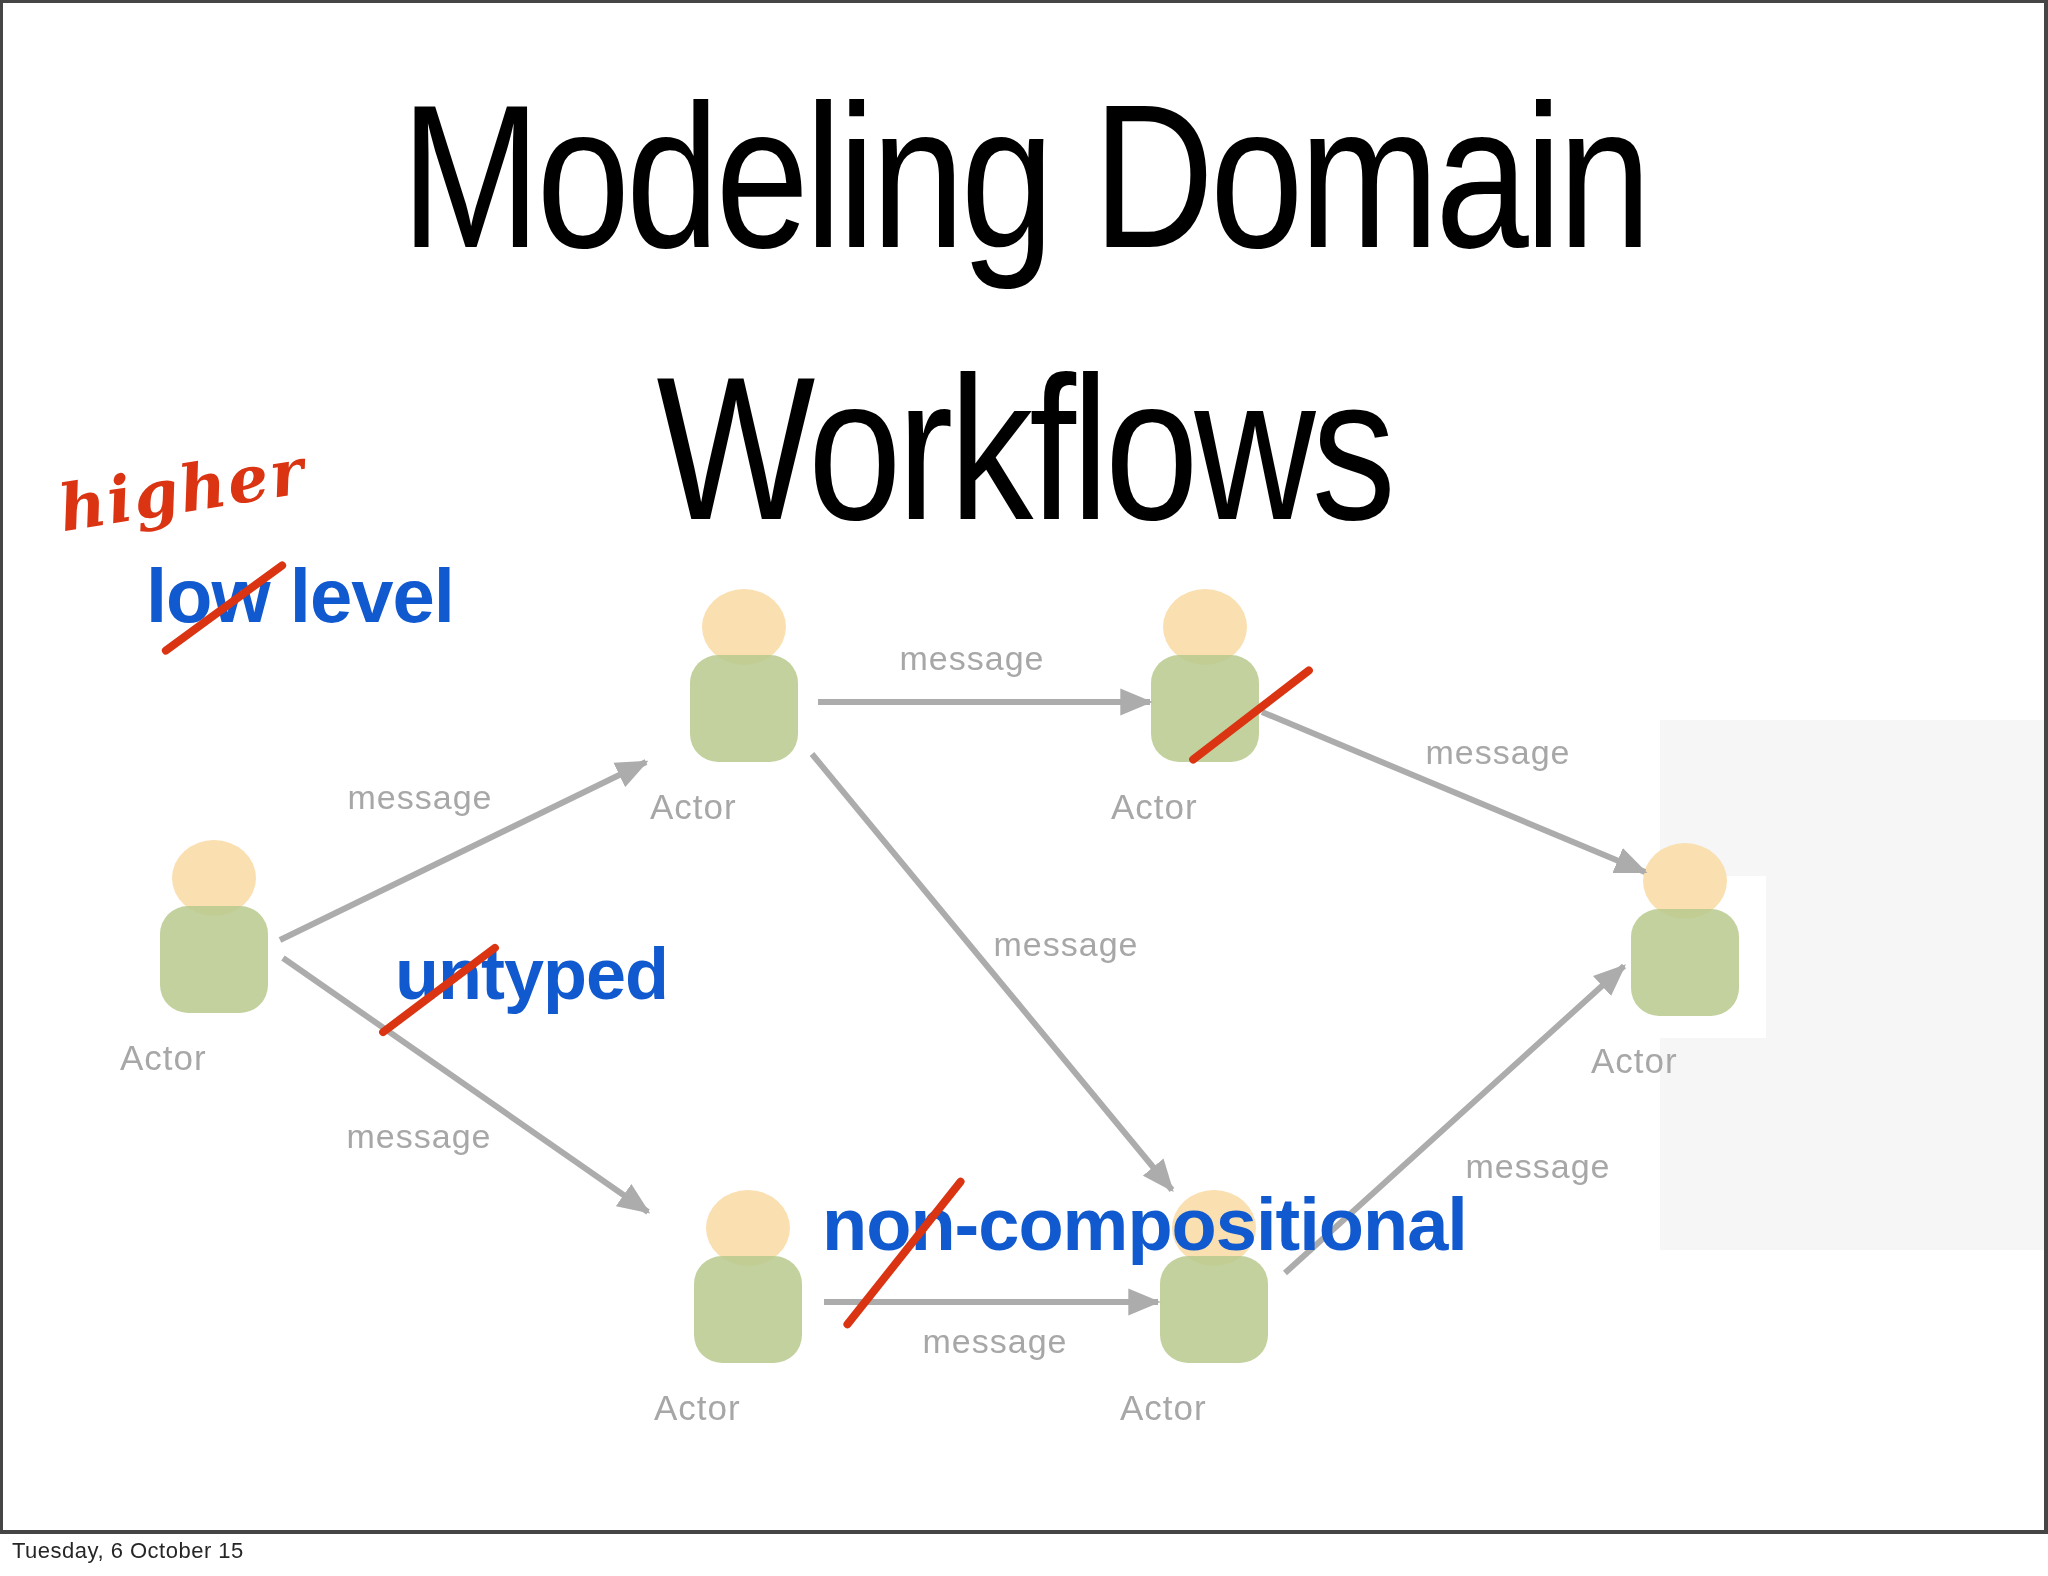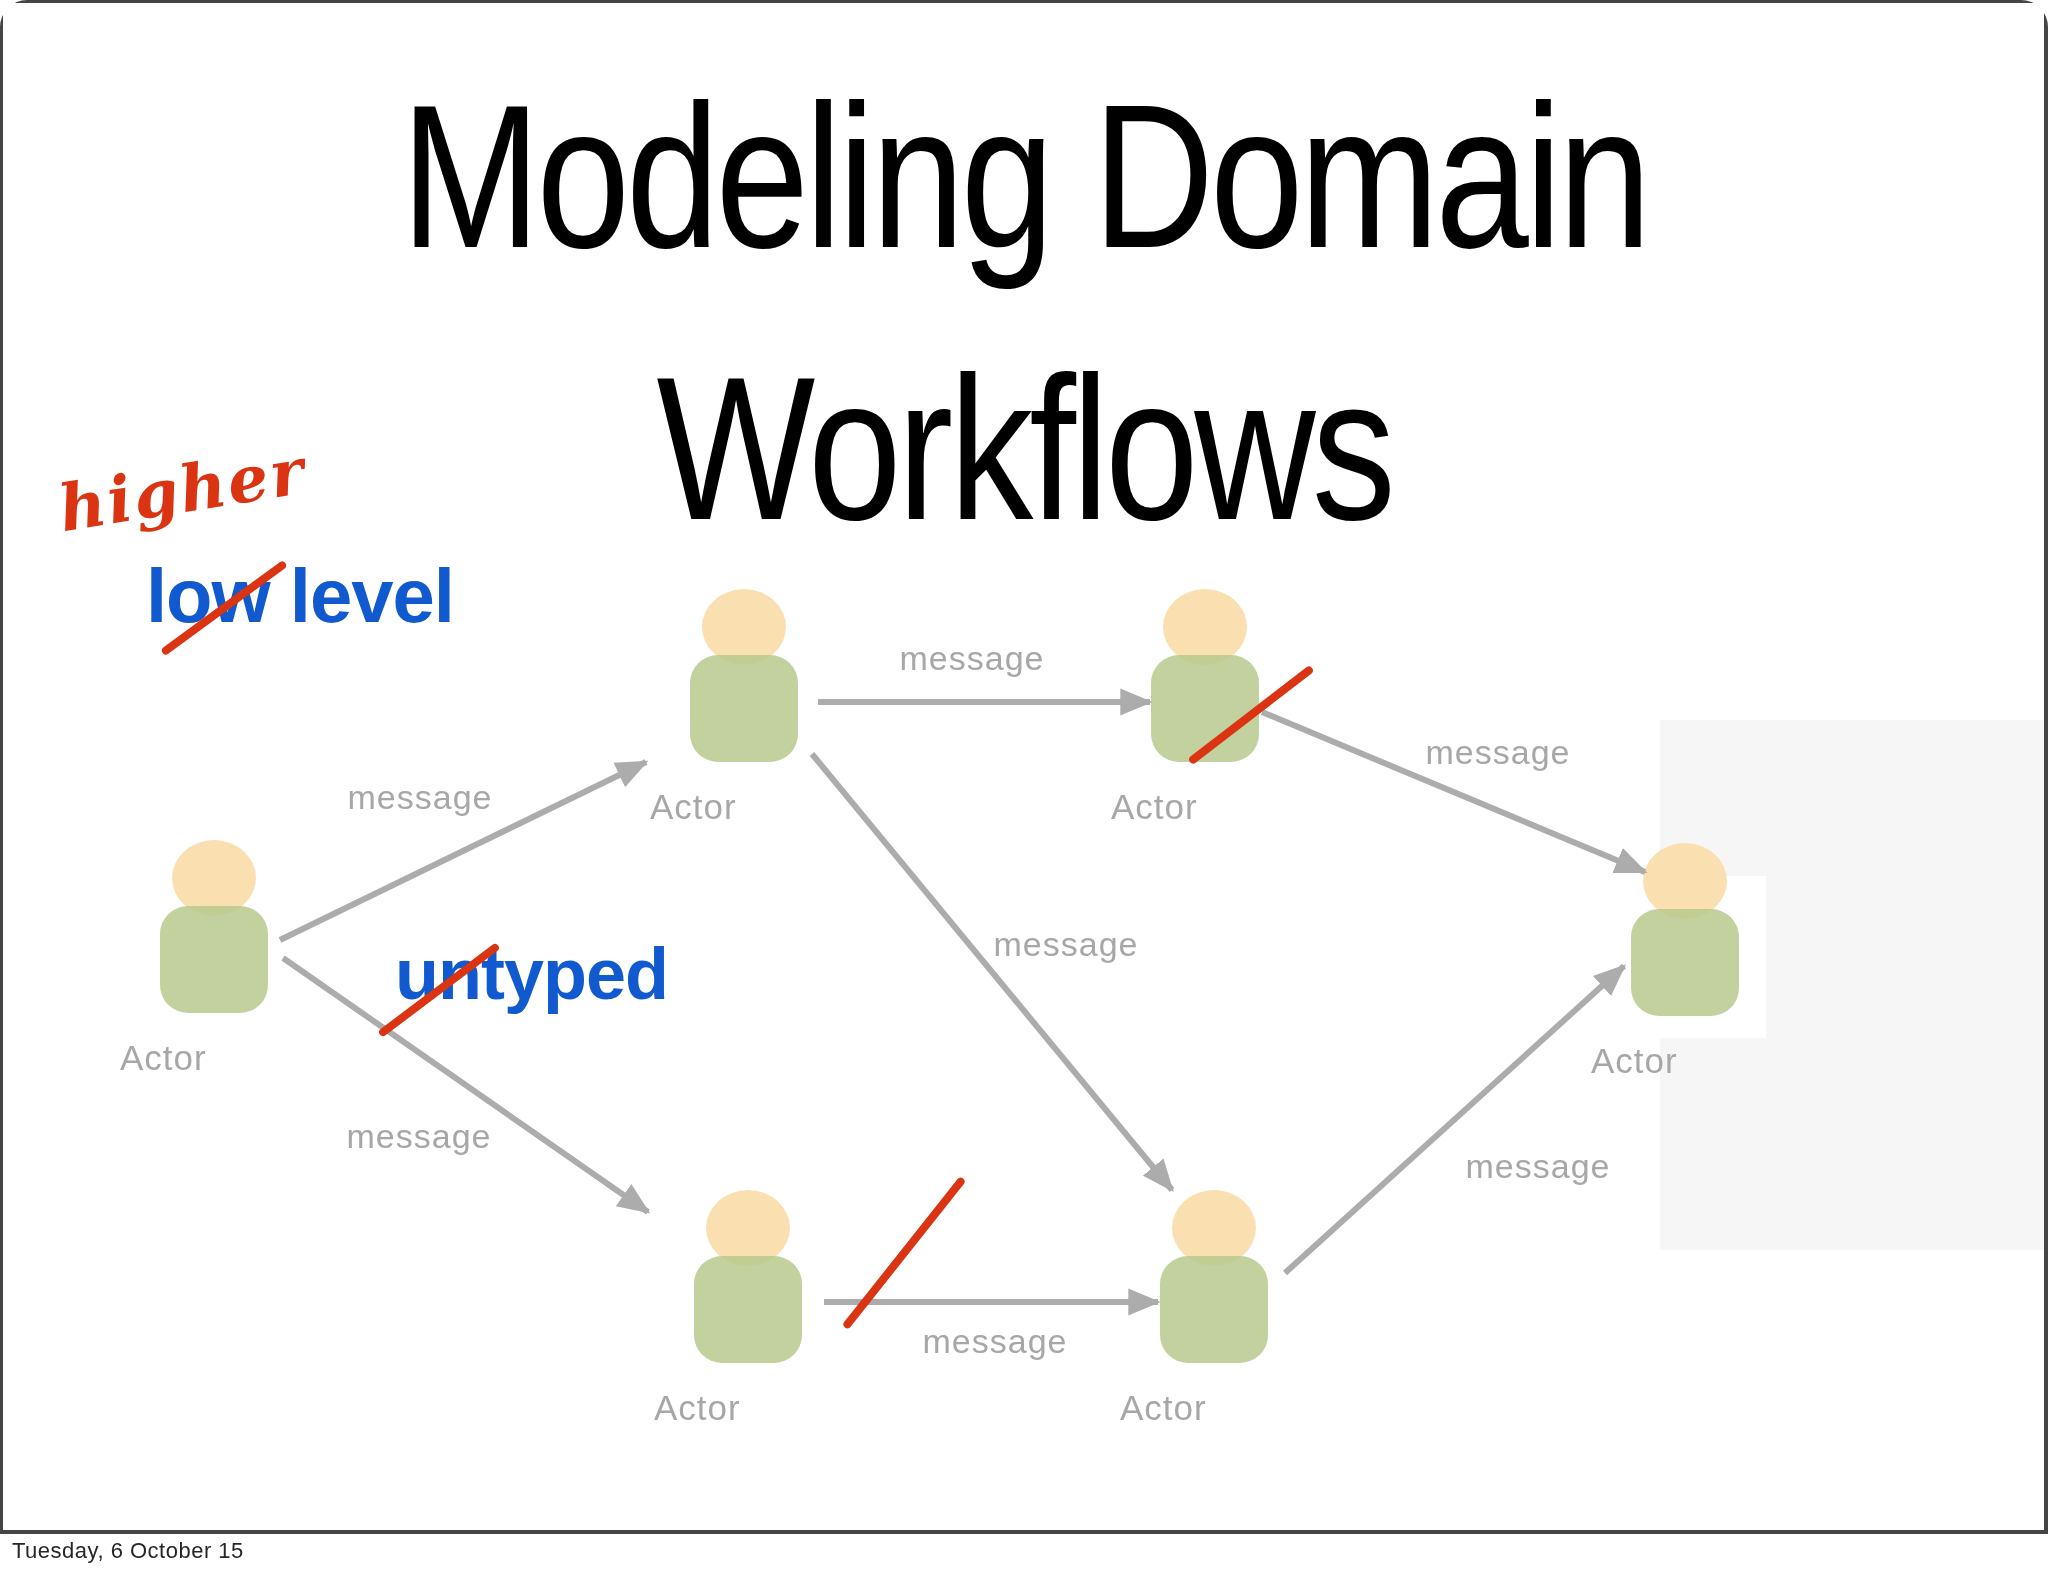--- a/index.html
+++ b/index.html
@@ -1,18 +1,18 @@
 <!DOCTYPE html>
 <html><head>
 <meta charset="utf-8">
 <style>
   html,body { margin:0; padding:0; background:#ffffff; }
   #stage {
     position:relative; width:2048px; height:1576px; overflow:hidden;
-    font-family:"Liberation Sans", sans-serif; background:#ffffff;border-radius:27px;
+    font-family:"Liberation Sans", sans-serif; background:#ffffff;
   }
   
   .frame { position:absolute; background:#454545; z-index:9; }
   #frame-top    { left:0; top:0; width:2048px; height:3px; }
   #frame-left   { left:0; top:0; width:3px; height:1533px; }
   #frame-right  { left:2044px; top:0; width:4px; height:1533px; }
   #frame-bottom { left:0; top:1530px; width:2048px; height:4px; }
 
   #bg-tint { position:absolute; left:1660px; top:720px; width:384px; height:530px;
              background:#f6f6f7; z-index:1; }
@@ -88,20 +88,21 @@
       <line x1="818" y1="702" x2="1150" y2="702" stroke="#ACACAC" stroke-width="6" marker-end="url(#ah)"></line>
       <line x1="812" y1="754" x2="1172" y2="1190" stroke="#ACACAC" stroke-width="6" marker-end="url(#ah)"></line>
       <line x1="1262" y1="712" x2="1645" y2="872" stroke="#ACACAC" stroke-width="6" marker-end="url(#ah)"></line>
       <line x1="824" y1="1302" x2="1158" y2="1302" stroke="#ACACAC" stroke-width="6" marker-end="url(#ah)"></line>
       <line x1="1285" y1="1273" x2="1624" y2="966" stroke="#ACACAC" stroke-width="6" marker-end="url(#ah)"></line>
     </svg>
 
   <div id="slide-footer">Tuesday, 6 October 15</div>
 <div class="note" style="left: 146px; top: 558px; font-size: 76px; color: rgb(17, 89, 206);">low level</div>
     <div class="note" style="left: 395px; top: 938px; font-size: 72px; color: rgb(17, 89, 206);">untyped</div>
+    <div class="note" style="left: 822px; top: 1188px; font-size: 74px; color: rgb(17, 89, 206);">non-compositional</div>
     <div class="strike" style="width: 152px; left: 148px; top: 604px; background: rgb(218, 52, 19); transform: rotate(-36.2deg);"></div>
     <div class="strike" style="width: 148px; left: 365px; top: 986px; background: rgb(218, 52, 19); transform: rotate(-37deg);"></div>
     <div class="strike" style="width: 154px; left: 1174px; top: 711px; background: rgb(218, 52, 19); transform: rotate(-37.6deg);"></div>
     <div class="strike" style="width: 190px; left: 809px; top: 1249px; background: rgb(218, 52, 19); transform: rotate(-51.6deg);"></div>
     <div class="actor" style="left: 160px; top: 840px;">
       <div class="actor-head" style="background: rgb(250, 223, 176);"></div>
       <div class="actor-body" style="background: rgba(186, 203, 143, 0.88);"></div>
       <div class="actor-label" style="color: rgb(167, 167, 167);">Actor</div>
     </div>
     <div class="actor" style="left: 690px; top: 589px;">

